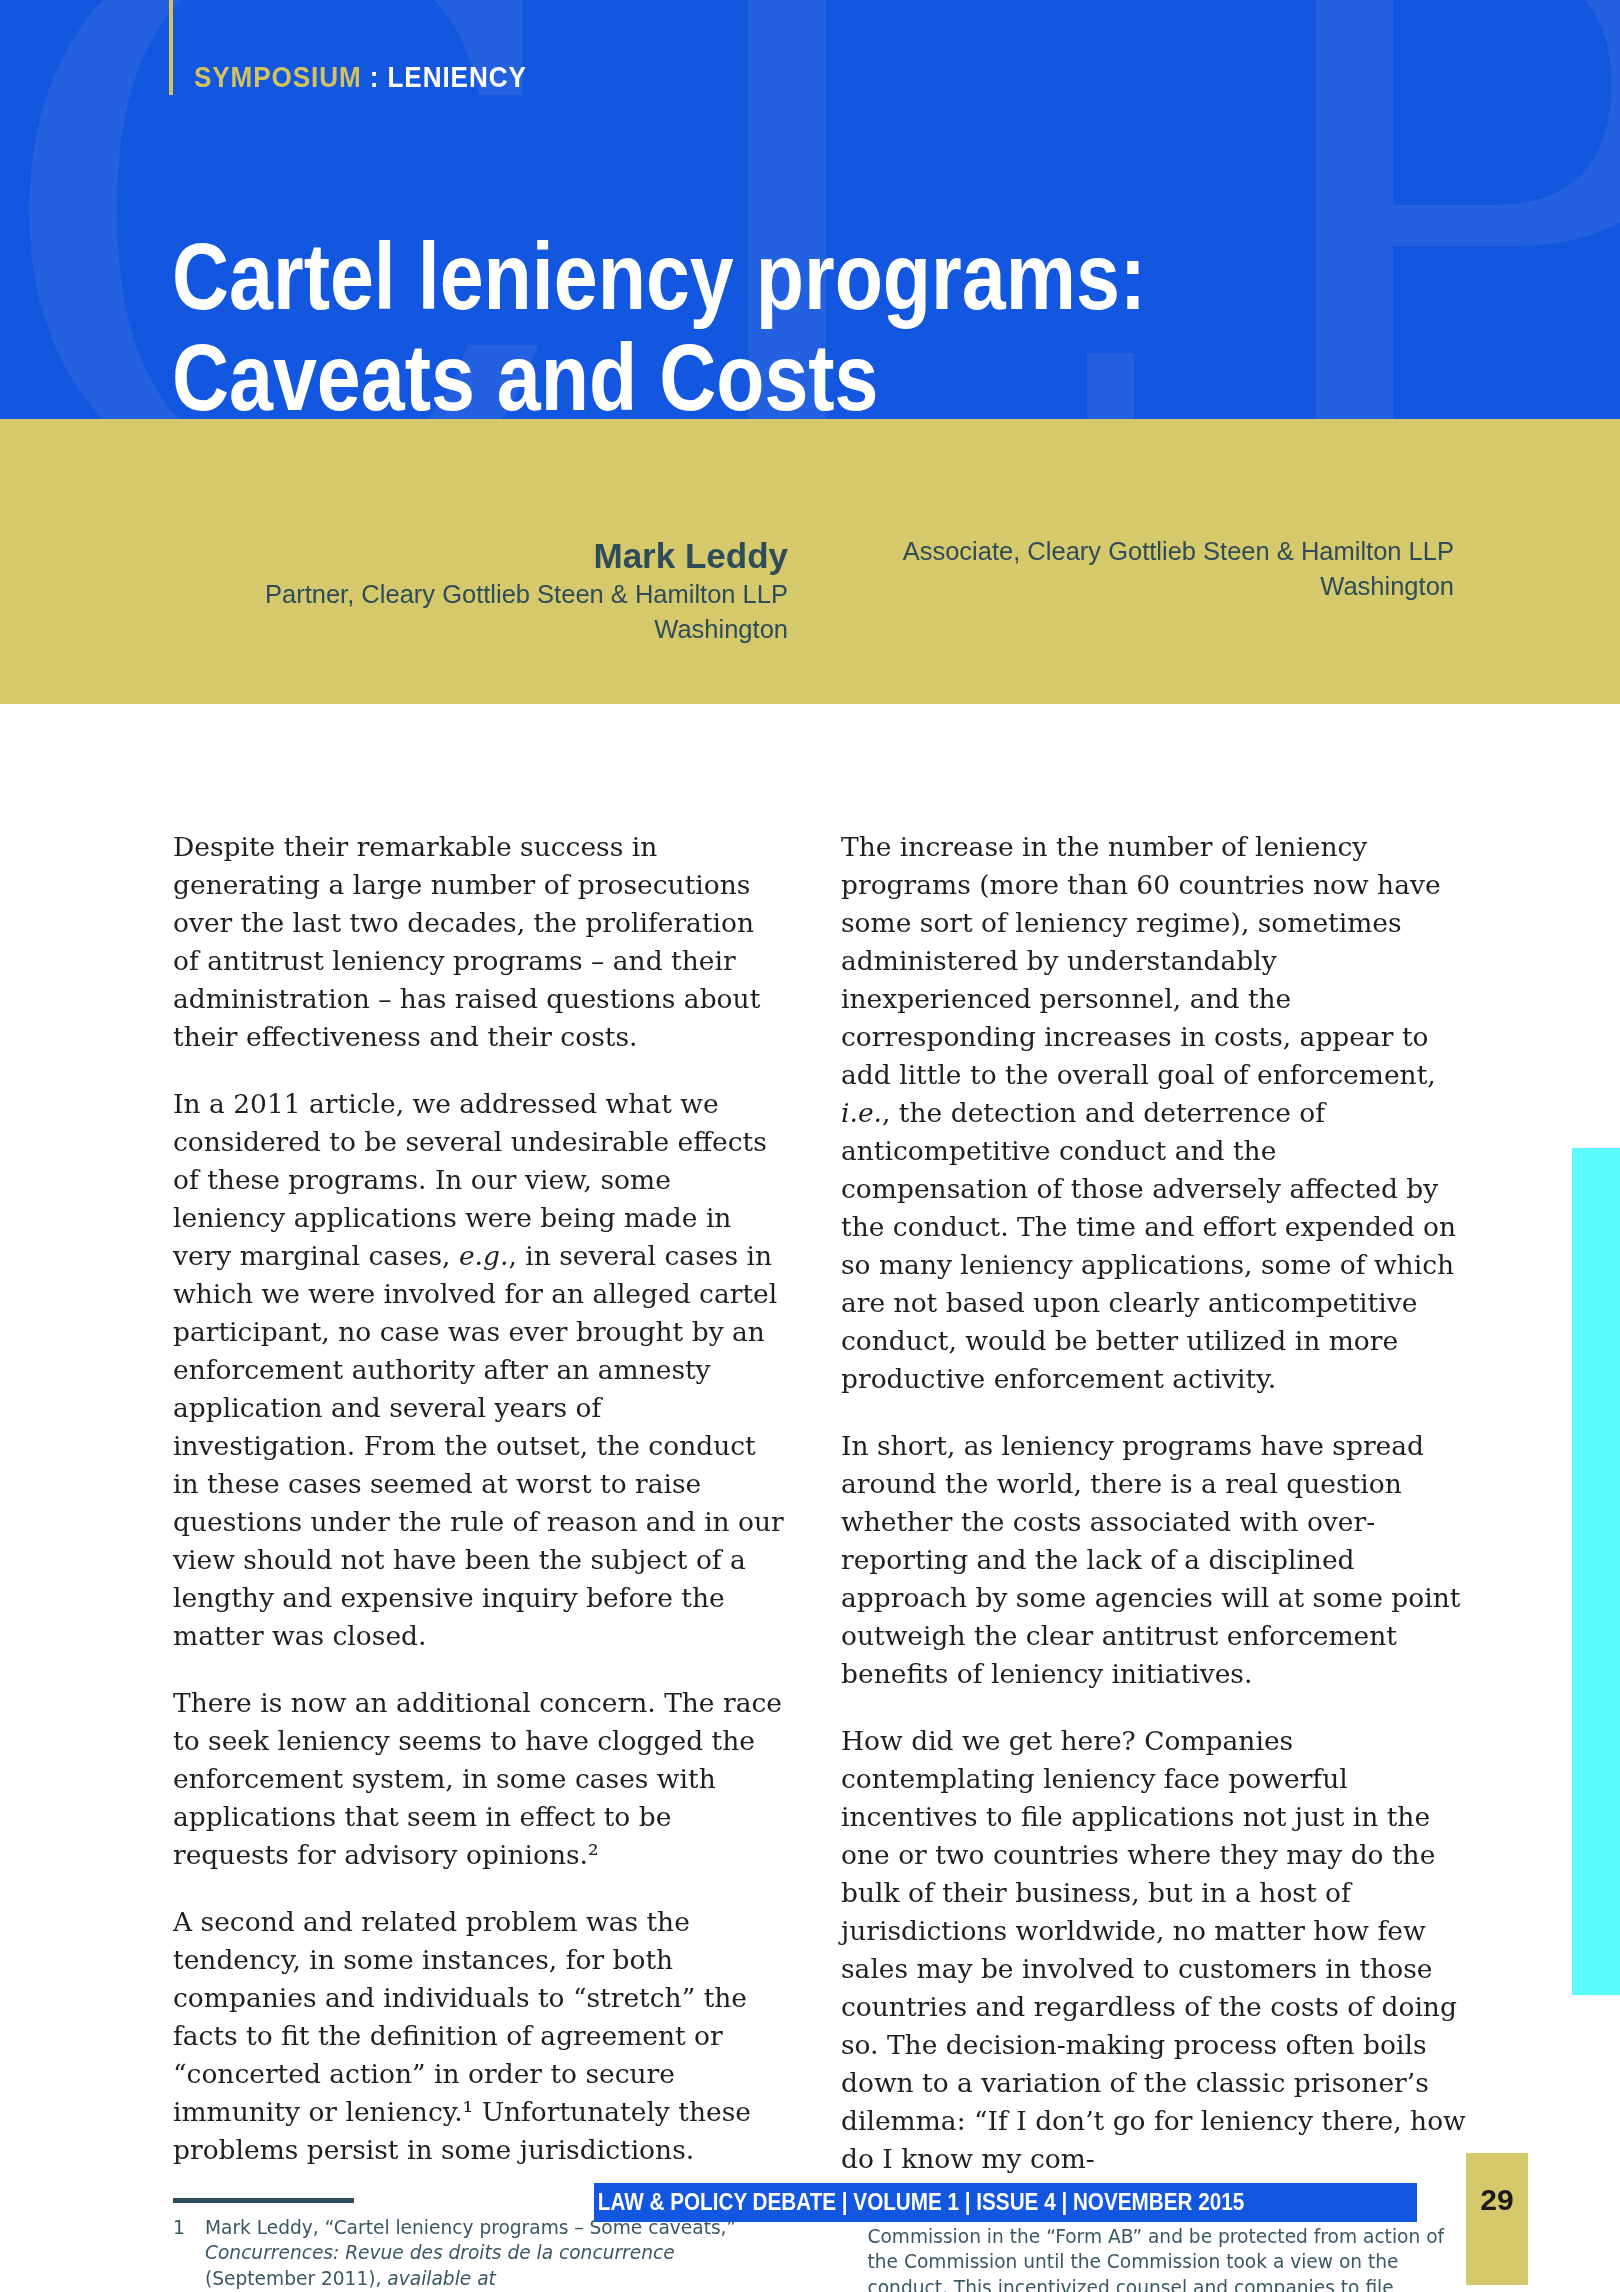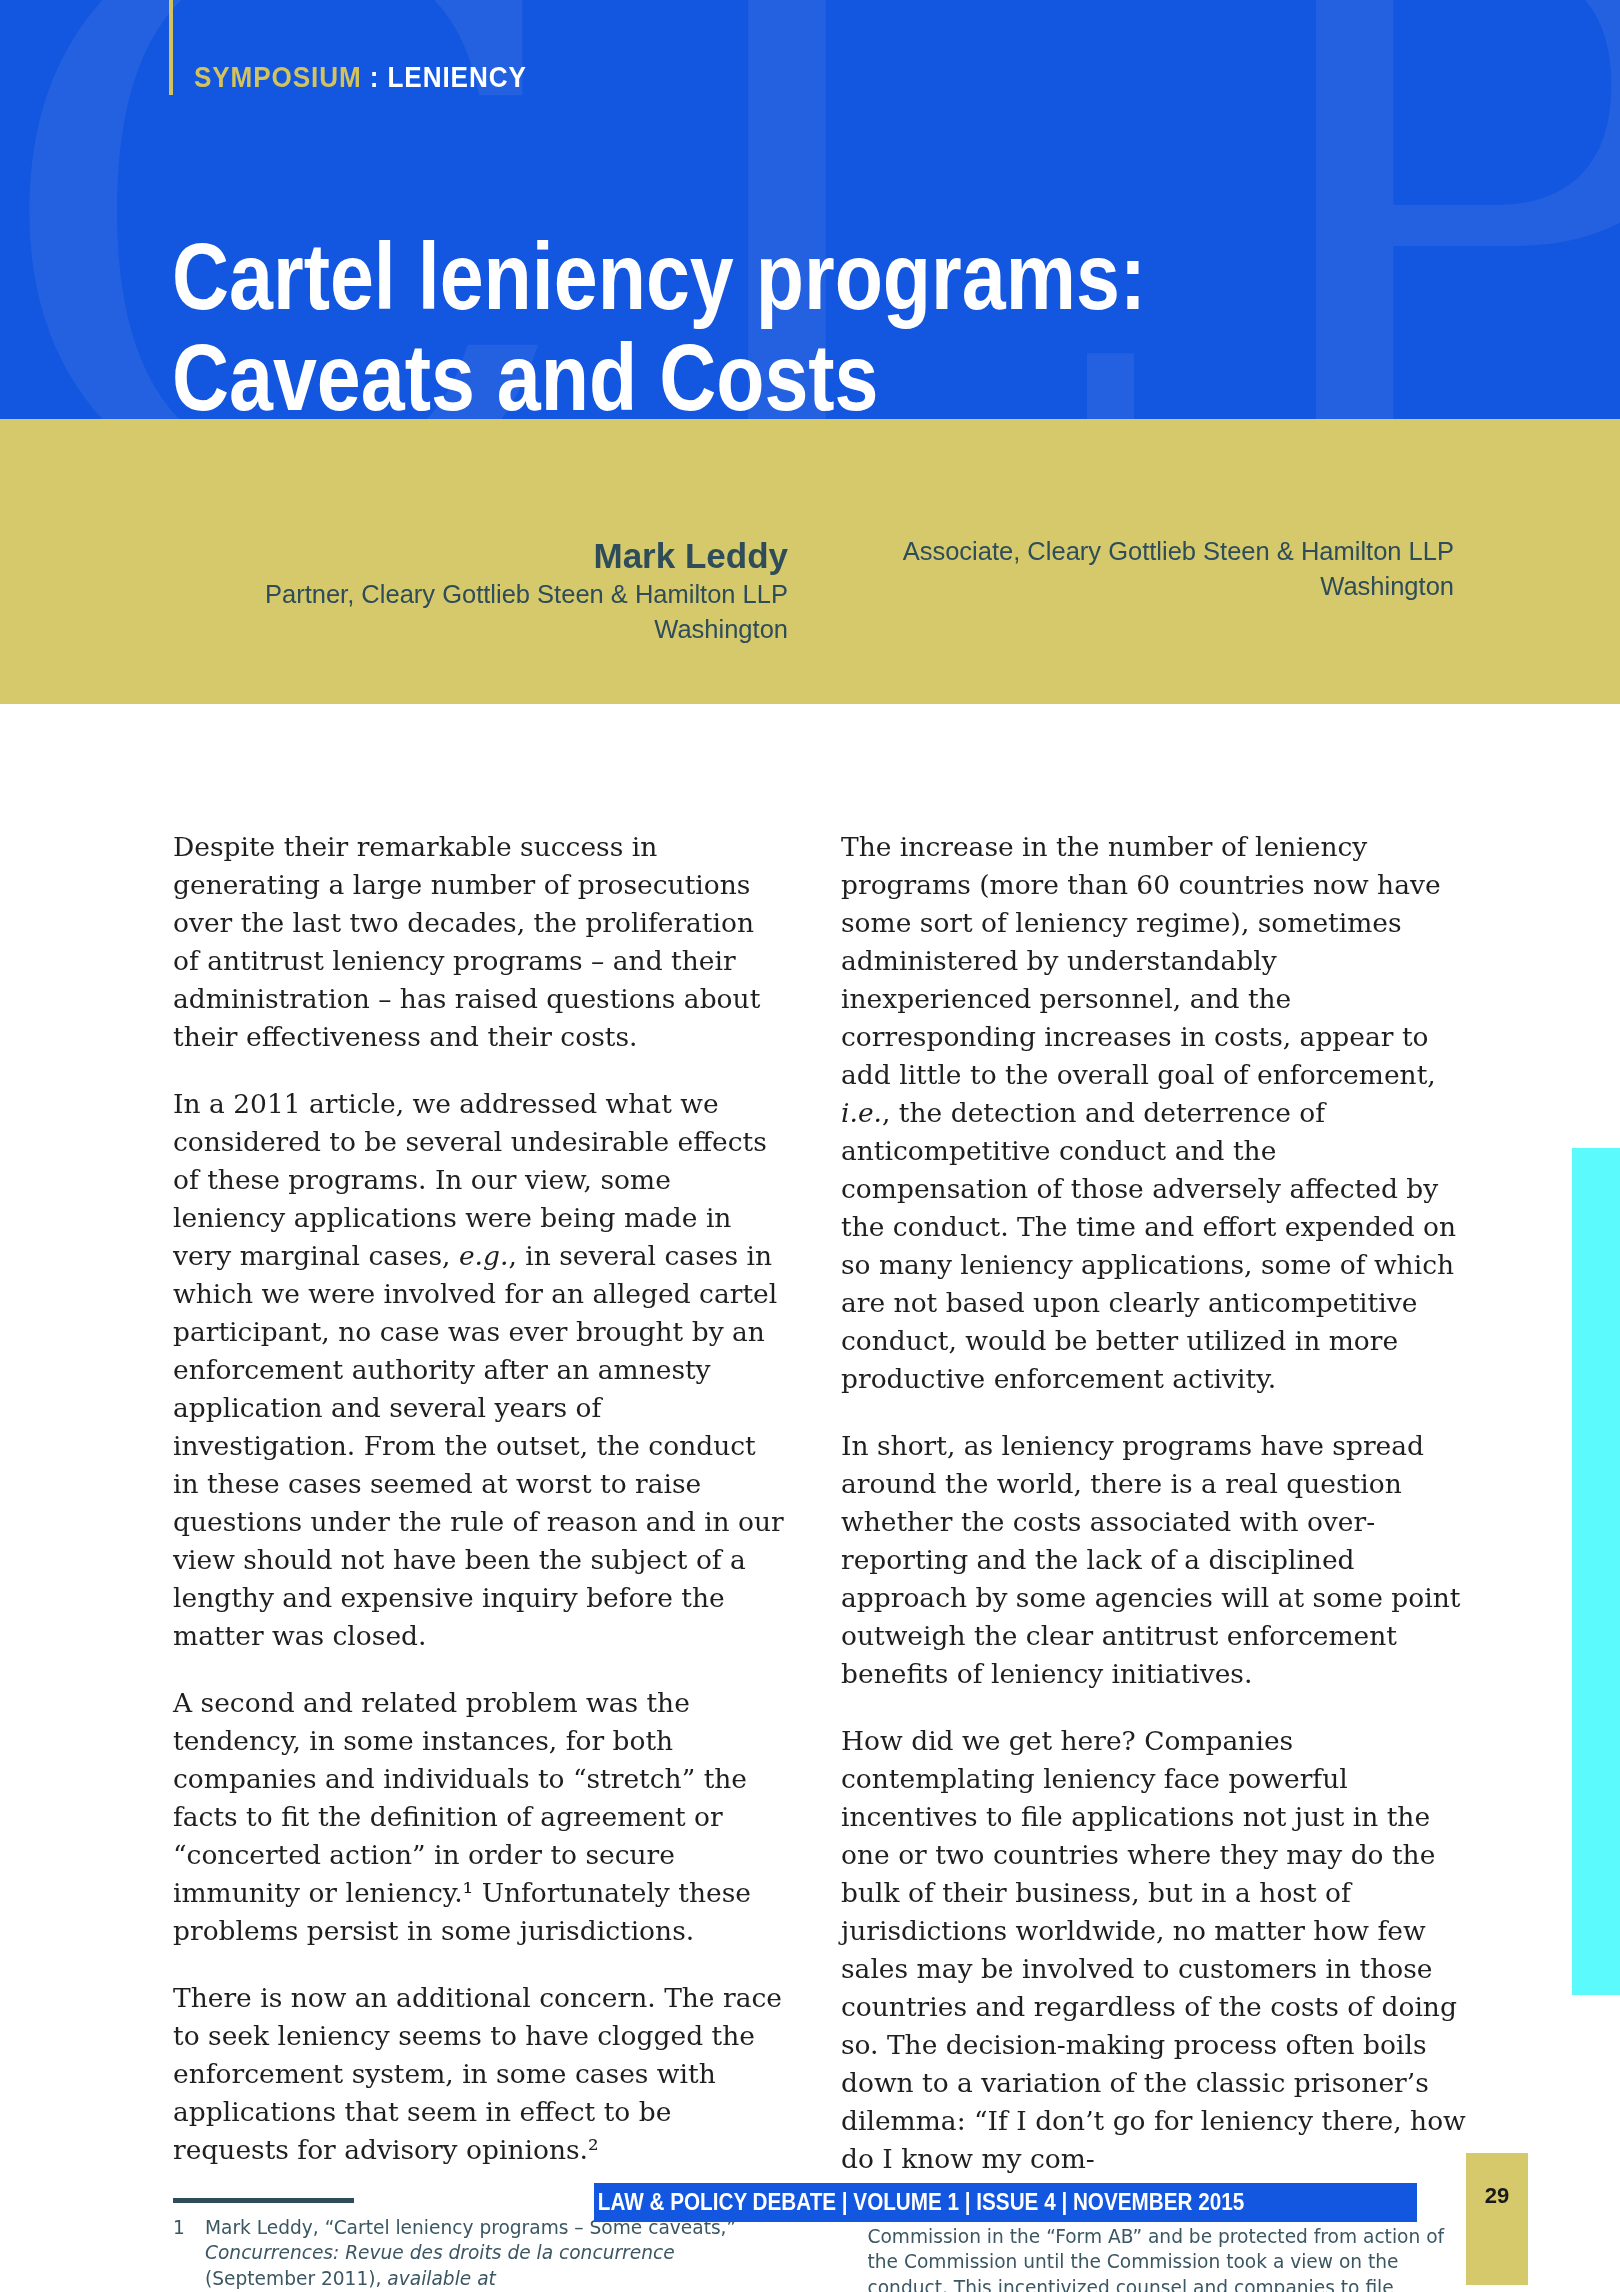--- a/index.html
+++ b/index.html
@@ -51,21 +51,21 @@
   .fn-cont{padding-left:26.5px;}
 
   
   .accent-stripe{position:absolute;left:1572px;top:1148px;width:48px;height:847px;background:var(--cyan);}
   .footer-bar{position:absolute;left:594px;top:2183px;width:823px;height:39px;background:var(--blue);
               display:flex;align-items:center;justify-content:flex-end;
               padding-right:173px;box-sizing:border-box;}
   .footer-text{color:#FFFFFF;font-weight:700;font-size:23.5px;white-space:nowrap;
                transform:scaleX(0.88);transform-origin:right center;}
   .pagenum-box{position:absolute;left:1466px;top:2153px;width:62px;height:132px;background:var(--gold);}
-  .pagenum{margin-top:30px;text-align:center;font-weight:700;font-size:22px;color:var(--pagenum);}
+  .pagenum{margin-top:30px;text-align:center;font-weight:700;font-size:30px;color:var(--pagenum);}
 </style>
 </head>
 <body>
 
 <div class="page">
 
   <div class="band-blue">
     <div class="watermark">CLPD</div>
     <div class="kicker-rule"></div>
     <div class="kicker">
@@ -84,22 +84,22 @@
     <div class="author-city">Washington</div>
   </div>
   <div class="author right">
     <div class="author-role">Associate, Cleary Gottlieb Steen &amp; Hamilton LLP</div>
     <div class="author-city">Washington</div>
   </div>
 
   <div class="col left">
     <p>Despite their remarkable success in generating a large number of prosecutions over the last two decades, the proliferation of antitrust leniency programs – and their administration – has raised questions about their effectiveness and their costs.</p>
     <p><span>In a 2011 article, we addressed what we considered to be several undesirable effects of these programs. In our view, some leniency applications were being made in very marginal cases, </span><em>e.g.</em><span>, in several cases in which we were involved for an alleged cartel participant, no case was ever brought by an enforcement authority after an amnesty application and several years of investigation.  From the outset, the conduct in these cases seemed at worst to raise questions under the rule of reason and in our view should not have been the subject of a lengthy and expensive inquiry before the matter was closed.</span></p>
+    <p>There is now an additional concern.  The race to seek leniency seems to have clogged the enforcement system, in some cases with applications that seem in effect to be requests for advisory opinions.²</p>
     <p>A second and related problem was the tendency, in some instances, for both companies and individuals to “stretch” the facts to fit the definition of agreement or “concerted action” in order to secure immunity or leniency.¹  Unfortunately these problems persist in some jurisdictions.</p>
-    <p>There is now an additional concern.  The race to seek leniency seems to have clogged the enforcement system, in some cases with applications that seem in effect to be requests for advisory opinions.²</p>
 
     <hr class="fn-rule">
     <div class="footnotes">
       <div class="fn">
         <span class="fn-num">1</span>
         <span><span>Mark Leddy, “Cartel leniency programs – Some caveats,” </span><em>Concurrences: Revue des droits de la concurrence</em><span> (September 2011), </span><em>available at</em><span> http://www.concurrences.com/Journal/Issues/No-3-2011/Cartel-leniency-programs-Some.</span></span>
       </div>
 
     </div>
   </div>

